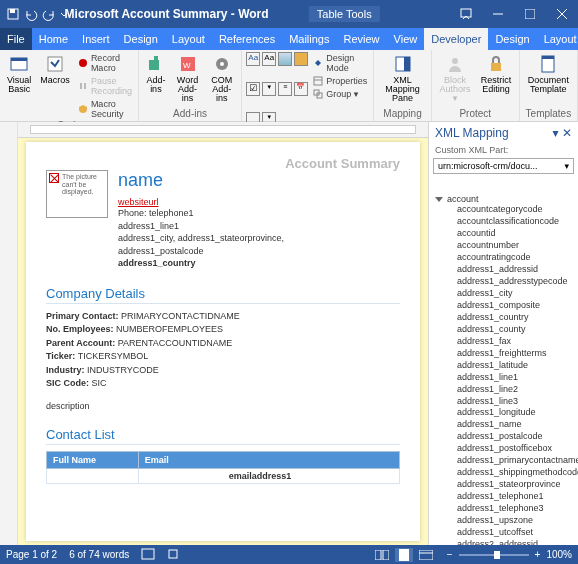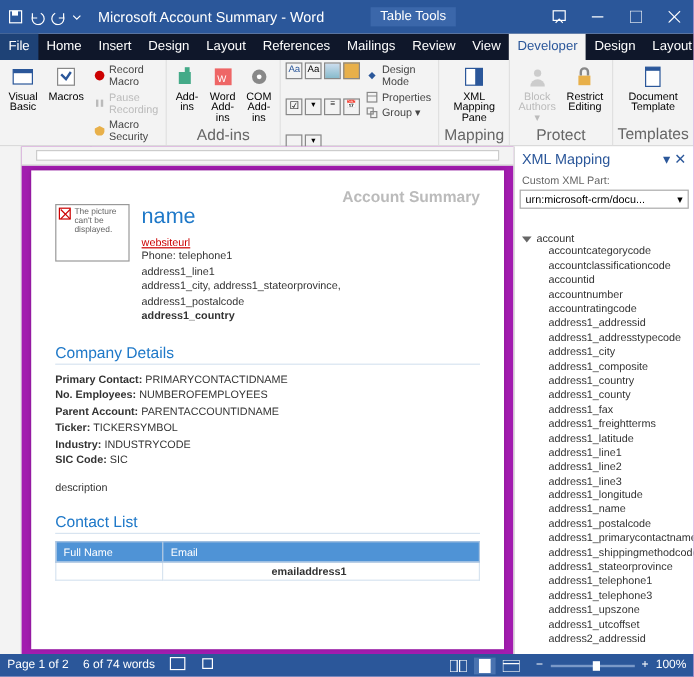--- a/index.html
+++ b/index.html
@@ -1,43 +1,43 @@
 <!DOCTYPE html>
 <html><head>
 <meta charset="utf-8">
 <style>
 * { margin: 0; padding: 0; box-sizing: border-box; font-family: "Segoe UI", Tahoma, sans-serif; }
 body { width: 578px; height: 564px; background: #fff; overflow: hidden; font-size: 11px; }
 
 .titlebar { height: 28px; background: #2b579a; color: #fff; display: flex; align-items: center; position: relative; }
 .titlebar .qat { display: flex; align-items: center; gap: 4px; padding: 0 6px; }
 .titlebar .qat svg { display: block; }
-.titlebar .title-main { position: absolute; left: 50%; transform: translateX(-110%); font-size: 12px; }
+.titlebar .title-main { position: absolute; left: 50%; transform: translateX(-110%); font-size: 12px; font-weight: bold; }
 .titlebar .title-sub { position: absolute; left: 50%; transform: translateX(28%); font-size: 11px; background: #3b67aa; padding: 2px 8px; }
 .titlebar .win-controls { position: absolute; right: 0; display: flex; }
 .titlebar .win-controls div { width: 32px; height: 28px; display: flex; align-items: center; justify-content: center; cursor: pointer; }
 
-.ribbon-tabs { height: 22px; background: #0f172a; color: #fff; display: flex; align-items: center; font-size: 11px; }
+.ribbon-tabs { height: 22px; background: #3b82f6; color: #fff; display: flex; align-items: center; font-size: 11px; }
 .ribbon-tabs .tab { padding: 0 7px; height: 22px; display: flex; align-items: center; cursor: pointer; }
 .ribbon-tabs .tab.file { background: #1e4276; }
 .ribbon-tabs .tab.active { background: #f3f3f3; color: #2b579a; }
 
 .ribbon { height: 72px; background: #f3f3f3; border-bottom: 1px solid #d4d4d4; display: flex; }
 .rgroup { border-right: 1px solid #e0e0e0; padding: 2px 4px; display: flex; flex-direction: column; justify-content: space-between; }
-.rgroup .label { text-align: center; font-size: 13px; color: #666; }
+.rgroup .label { text-align: center; font-size: 10px; color: #666; }
 .rgroup .row-items { display: flex; gap: 3px; }
 .big-btn { display: flex; flex-direction: column; align-items: center; gap: 2px; padding: 2px 3px; font-size: 9px; text-align: center; line-height: 1.0; cursor: pointer; }
 .big-btn svg { display: block; }
 .small-item { font-size: 9px; color: #444; display: flex; align-items: center; gap: 3px; padding: 1px 2px; cursor: pointer; }
 .small-item svg { flex-shrink: 0; }
 .code-col { display: flex; flex-direction: column; gap: 1px; }
 
 .workspace { display: flex; height: 423px; }
 .ruler-v { width: 18px; background: #f3f3f3; border-right: 1px solid #e0e0e0; }
-.doc-area { flex: 1; background: #a21caf; display: flex; flex-direction: column; }
+.doc-area { flex: 1; background: #fef9c3; display: flex; flex-direction: column; }
 .ruler-h { height: 16px; background: #f3f3f3; border-bottom: 1px solid #d4d4d4; position: relative; }
 .ruler-h::after { content: ""; position: absolute; left: 12px; right: 12px; top: 3px; bottom: 3px; background: #fff; border: 1px solid #ccc; }
 .page-wrap { flex: 1; overflow: hidden; padding: 4px 8px; }
 .page { background: #fff; box-shadow: 0 0 4px rgba(0,0,0,.2); height: 100%; padding: 14px 20px; position: relative; font-size: 10px; color: #333; overflow: hidden; }
 
 .acct-summary { position: absolute; right: 20px; top: 14px; color: #bbb; font-size: 13px; font-weight: 600; }
 .img-placeholder { position: absolute; left: 20px; top: 28px; width: 62px; height: 48px; border: 1px solid #999; padding: 2px; font-size: 7px; color: #666; }
 .img-placeholder .x { position: absolute; left: 2px; top: 2px; width: 10px; height: 10px; border: 1px solid #c00; }
 .img-placeholder .x::before, .img-placeholder .x::after { content: ""; position: absolute; left: 4px; top: -1px; width: 1px; height: 11px; background: #c00; }
 .img-placeholder .x::before { transform: rotate(45deg); }
@@ -49,21 +49,21 @@
 .name-block .website { color: #c00; text-decoration: underline; font-size: 9px; }
 .name-block .line { font-size: 9px; color: #333; line-height: 1.4; }
 .name-block .line.bold { font-weight: 700; }
 
 .section-h { color: #1e78c8; font-size: 13px; margin-top: 16px; margin-bottom: 6px; border-bottom: 1px solid #d8e4f0; padding-bottom: 2px; }
 .detail-row { font-size: 9px; line-height: 1.5; }
 .detail-row .k { font-weight: 700; }
 .desc { font-size: 9px; margin-top: 10px; }
 
 .contact-table { width: 100%; border-collapse: collapse; margin-top: 4px; font-size: 9px; }
-.contact-table th { background: #4f93d6; color: #fff; text-align: left; padding: 3px 6px; font-weight: 400; border: 1px solid #aac4e0; }
+.contact-table th { background: #4f93d6; color: #fff; text-align: left; padding: 3px 6px; font-weight: 700; border: 1px solid #aac4e0; }
 .contact-table td { padding: 2px 6px; border: 1px solid #d8e4f0; }
 .contact-table .fn { color: #c00; text-decoration: underline; font-weight: 700; padding-left: 40px; }
 .contact-table .em { font-weight: 700; padding-left: 90px; }
 
 .xml-pane { width: 150px; background: #fff; border-left: 1px solid #d4d4d4; display: flex; flex-direction: column; }
 .xml-pane .hdr { padding: 4px 6px; font-size: 12px; color: #2b579a; display: flex; justify-content: space-between; align-items: center; }
 .xml-pane .sub { padding: 1px 6px; font-size: 9px; color: #666; }
 .xml-pane .combo { margin: 2px 4px 4px; border: 1px solid #ababab; font-size: 9px; padding: 2px 4px; display: flex; justify-content: space-between; align-items: center; }
 .xml-pane .tree { flex: 1; overflow: hidden; padding: 0 0 0 6px; font-size: 9px; color: #333; margin-top: 16px; }
 .xml-pane .tree .root { font-weight: 400; }
@@ -388,20 +388,21 @@
           <div class="item">address1_county</div>
           <div class="item">address1_fax</div>
           <div class="item">address1_freightterms</div>
           <div class="item">address1_latitude</div>
           <div class="item">address1_line1</div>
           <div class="item">address1_line2</div>
           <div class="item">address1_line3</div>
           <div class="item">address1_longitude</div>
           <div class="item">address1_name</div>
           <div class="item">address1_postalcode</div>
+          <div class="item">address1_postofficebox</div>
           <div class="item">address1_primarycontactname</div>
           <div class="item">address1_shippingmethodcode</div>
           <div class="item">address1_stateorprovince</div>
           <div class="item">address1_telephone1</div>
           <div class="item">address1_telephone3</div>
           <div class="item">address1_upszone</div>
           <div class="item">address1_utcoffset</div>
           <div class="item">address2_addressid</div>
         </div>
     </div>

